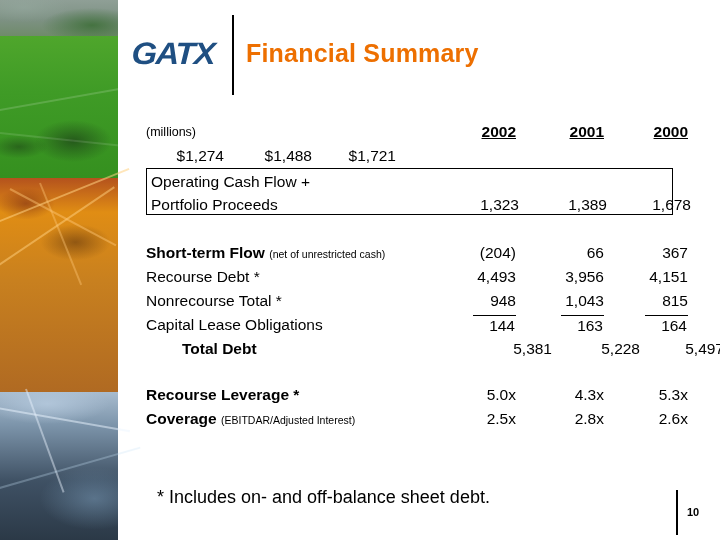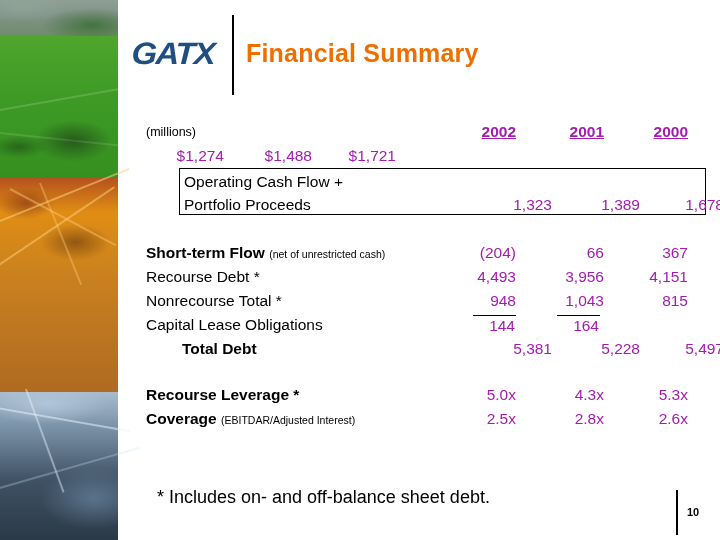--- a/index.html
+++ b/index.html
@@ -111,21 +111,21 @@
   .label.bold { font-weight: bold; }
   .label .sub {
     font-size: 10.5px;
     font-weight: normal;
   }
   .label.indent { padding-left: 36px; }
   .num {
     flex: 0 0 78px;
     text-align: right;
     font-size: 15.5px;
-    color: #a21caf;
+    color: #000000;
     white-space: nowrap;
   }
   .num.g1 { flex-basis: 78px; }
   .num.g2 { flex-basis: 88px; }
   .num.g3 { flex-basis: 84px; }
   .hdr .num {
     font-weight: bold;
     text-decoration: underline;
   }
   .hdr .label {
@@ -138,21 +138,20 @@
   }
 
   
   #boxed {
     position: absolute;
     left: 146px; top: 168px;
     width: 527px;
     height: 47px;
     border: 1.6px solid #000;
     box-sizing: border-box;
-    margin-left: 33px;
   }
   #boxed .row { height: 23px; }
   #boxed .row:first-child { padding-top: 1px; }
   #boxed .label { flex: 0 0 290px; padding-left: 4px; }
   #boxed .num.g1 { flex-basis: 78px; }
   .spacer-md { height: 22px; }
 
   
   #footnote {
     position: absolute;
@@ -237,20 +236,21 @@
     <div class="row">
       <div class="label">Nonrecourse Total *</div>
       <div class="num g1">948</div>
       <div class="num g2">1,043</div>
       <div class="num g3">815</div>
     </div>
 
     <div class="row ruled">
       <div class="label">Capital Lease Obligations</div>
       <div class="num g1"><span>144</span></div>
+      <div class="num g2"><span>163</span></div>
       <div class="num g3"><span>164</span></div>
     </div>
 
     <div class="row">
       <div class="label indent bold">Total Debt</div>
       <div class="num g1">5,381</div>
       <div class="num g2">5,228</div>
       <div class="num g3">5,497</div>
     </div>
 

